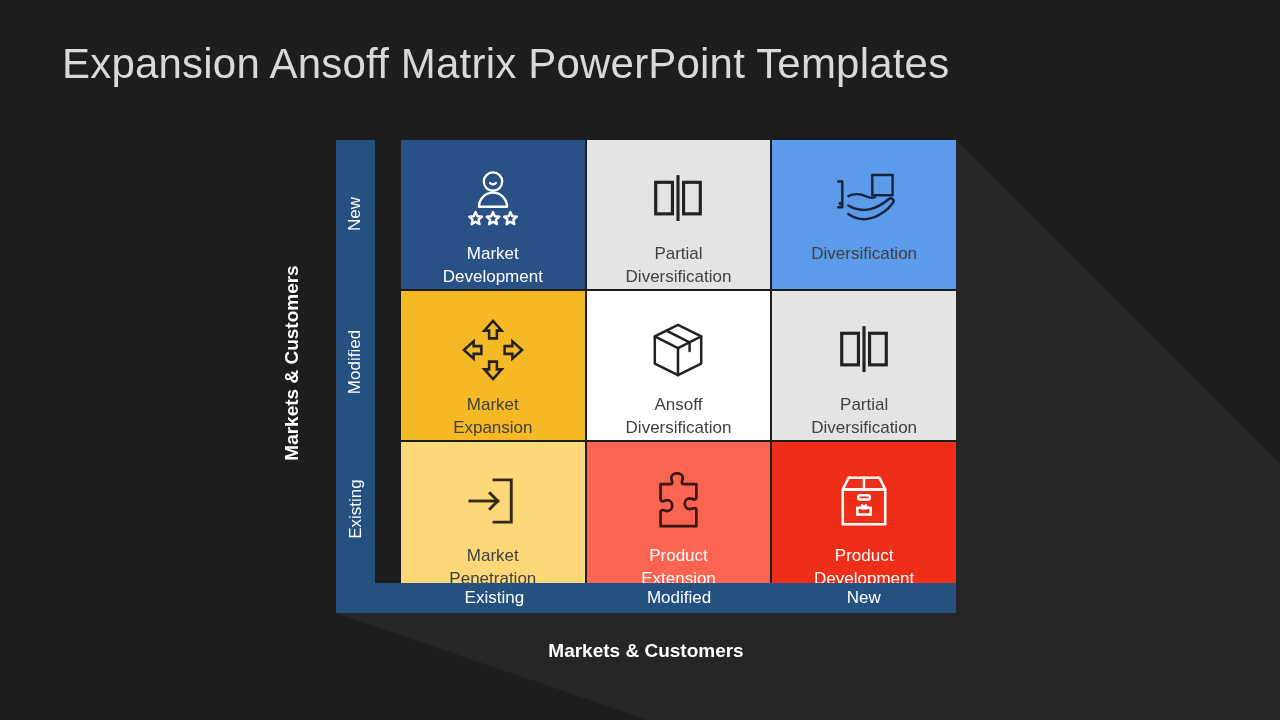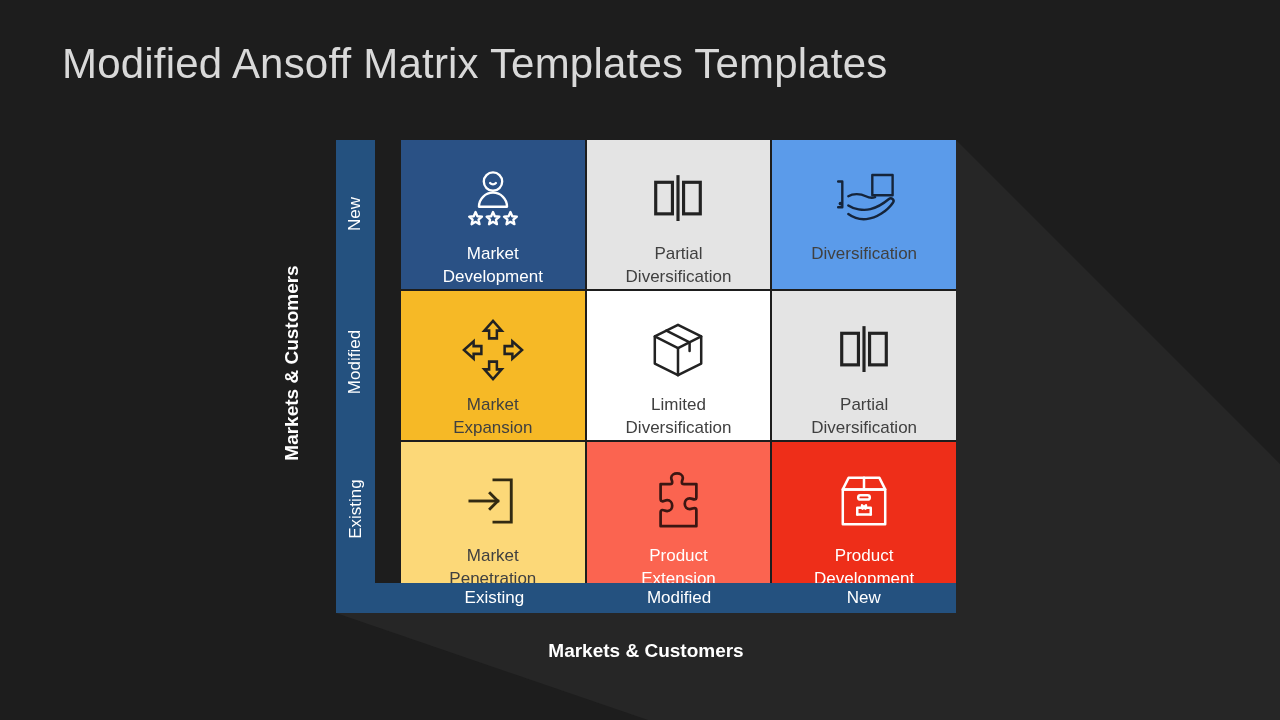--- a/index.html
+++ b/index.html
@@ -157,21 +157,21 @@
 </style>
 </head>
 <body>
 
 <div id="slide">
 
   <svg id="shadow-layer" viewBox="0 0 1280 720" preserveAspectRatio="none">
     <polygon points="956,140 1280,464 1280,720 648,720 336,613 336,583 956,583" fill="#262626"></polygon>
   </svg>
 
-  <div id="title">Modified Ansoff Matrix Templates Templates</div>
+  <div id="title">Expansion Ansoff Matrix PowerPoint Templates</div>
 
   <div id="y-axis-caption">
     <span class="txt">Markets &amp; Customers</span>
   </div>
 
   <div id="y-band">
     <div class="ylabel">
       <span>New</span>
     </div>
     <div class="ylabel">
@@ -240,21 +240,21 @@
 
     <div class="cell" style="background:#ffffff">
       <div class="icon-wrap">
         <svg width="58" height="58" viewBox="0 0 60 60" fill="none" stroke="#222222" stroke-width="2.6" stroke-linecap="round" stroke-linejoin="round">
           <path d="M30 4L54 16v28L30 56 6 44V16z"></path>
           <path d="M6 16l24 12 24-12"></path>
           <path d="M30 28v28"></path>
           <path d="M18 10l24 12v9"></path>
         </svg>
       </div>
-      <div class="cell-label dark-text">Limited
+      <div class="cell-label dark-text">Ansoff
 Diversification</div>
     </div>
 
     <div class="cell" style="background:#e4e4e4">
       <div class="icon-wrap">
         <svg width="56" height="52" viewBox="0 0 60 56" fill="none" stroke="#222222" stroke-width="3.4" stroke-linecap="square" stroke-linejoin="miter">
           <rect x="6" y="10" width="18" height="34"></rect>
           <rect x="36" y="10" width="18" height="34"></rect>
           <line x1="30" y1="4" x2="30" y2="50"></line>
         </svg>

